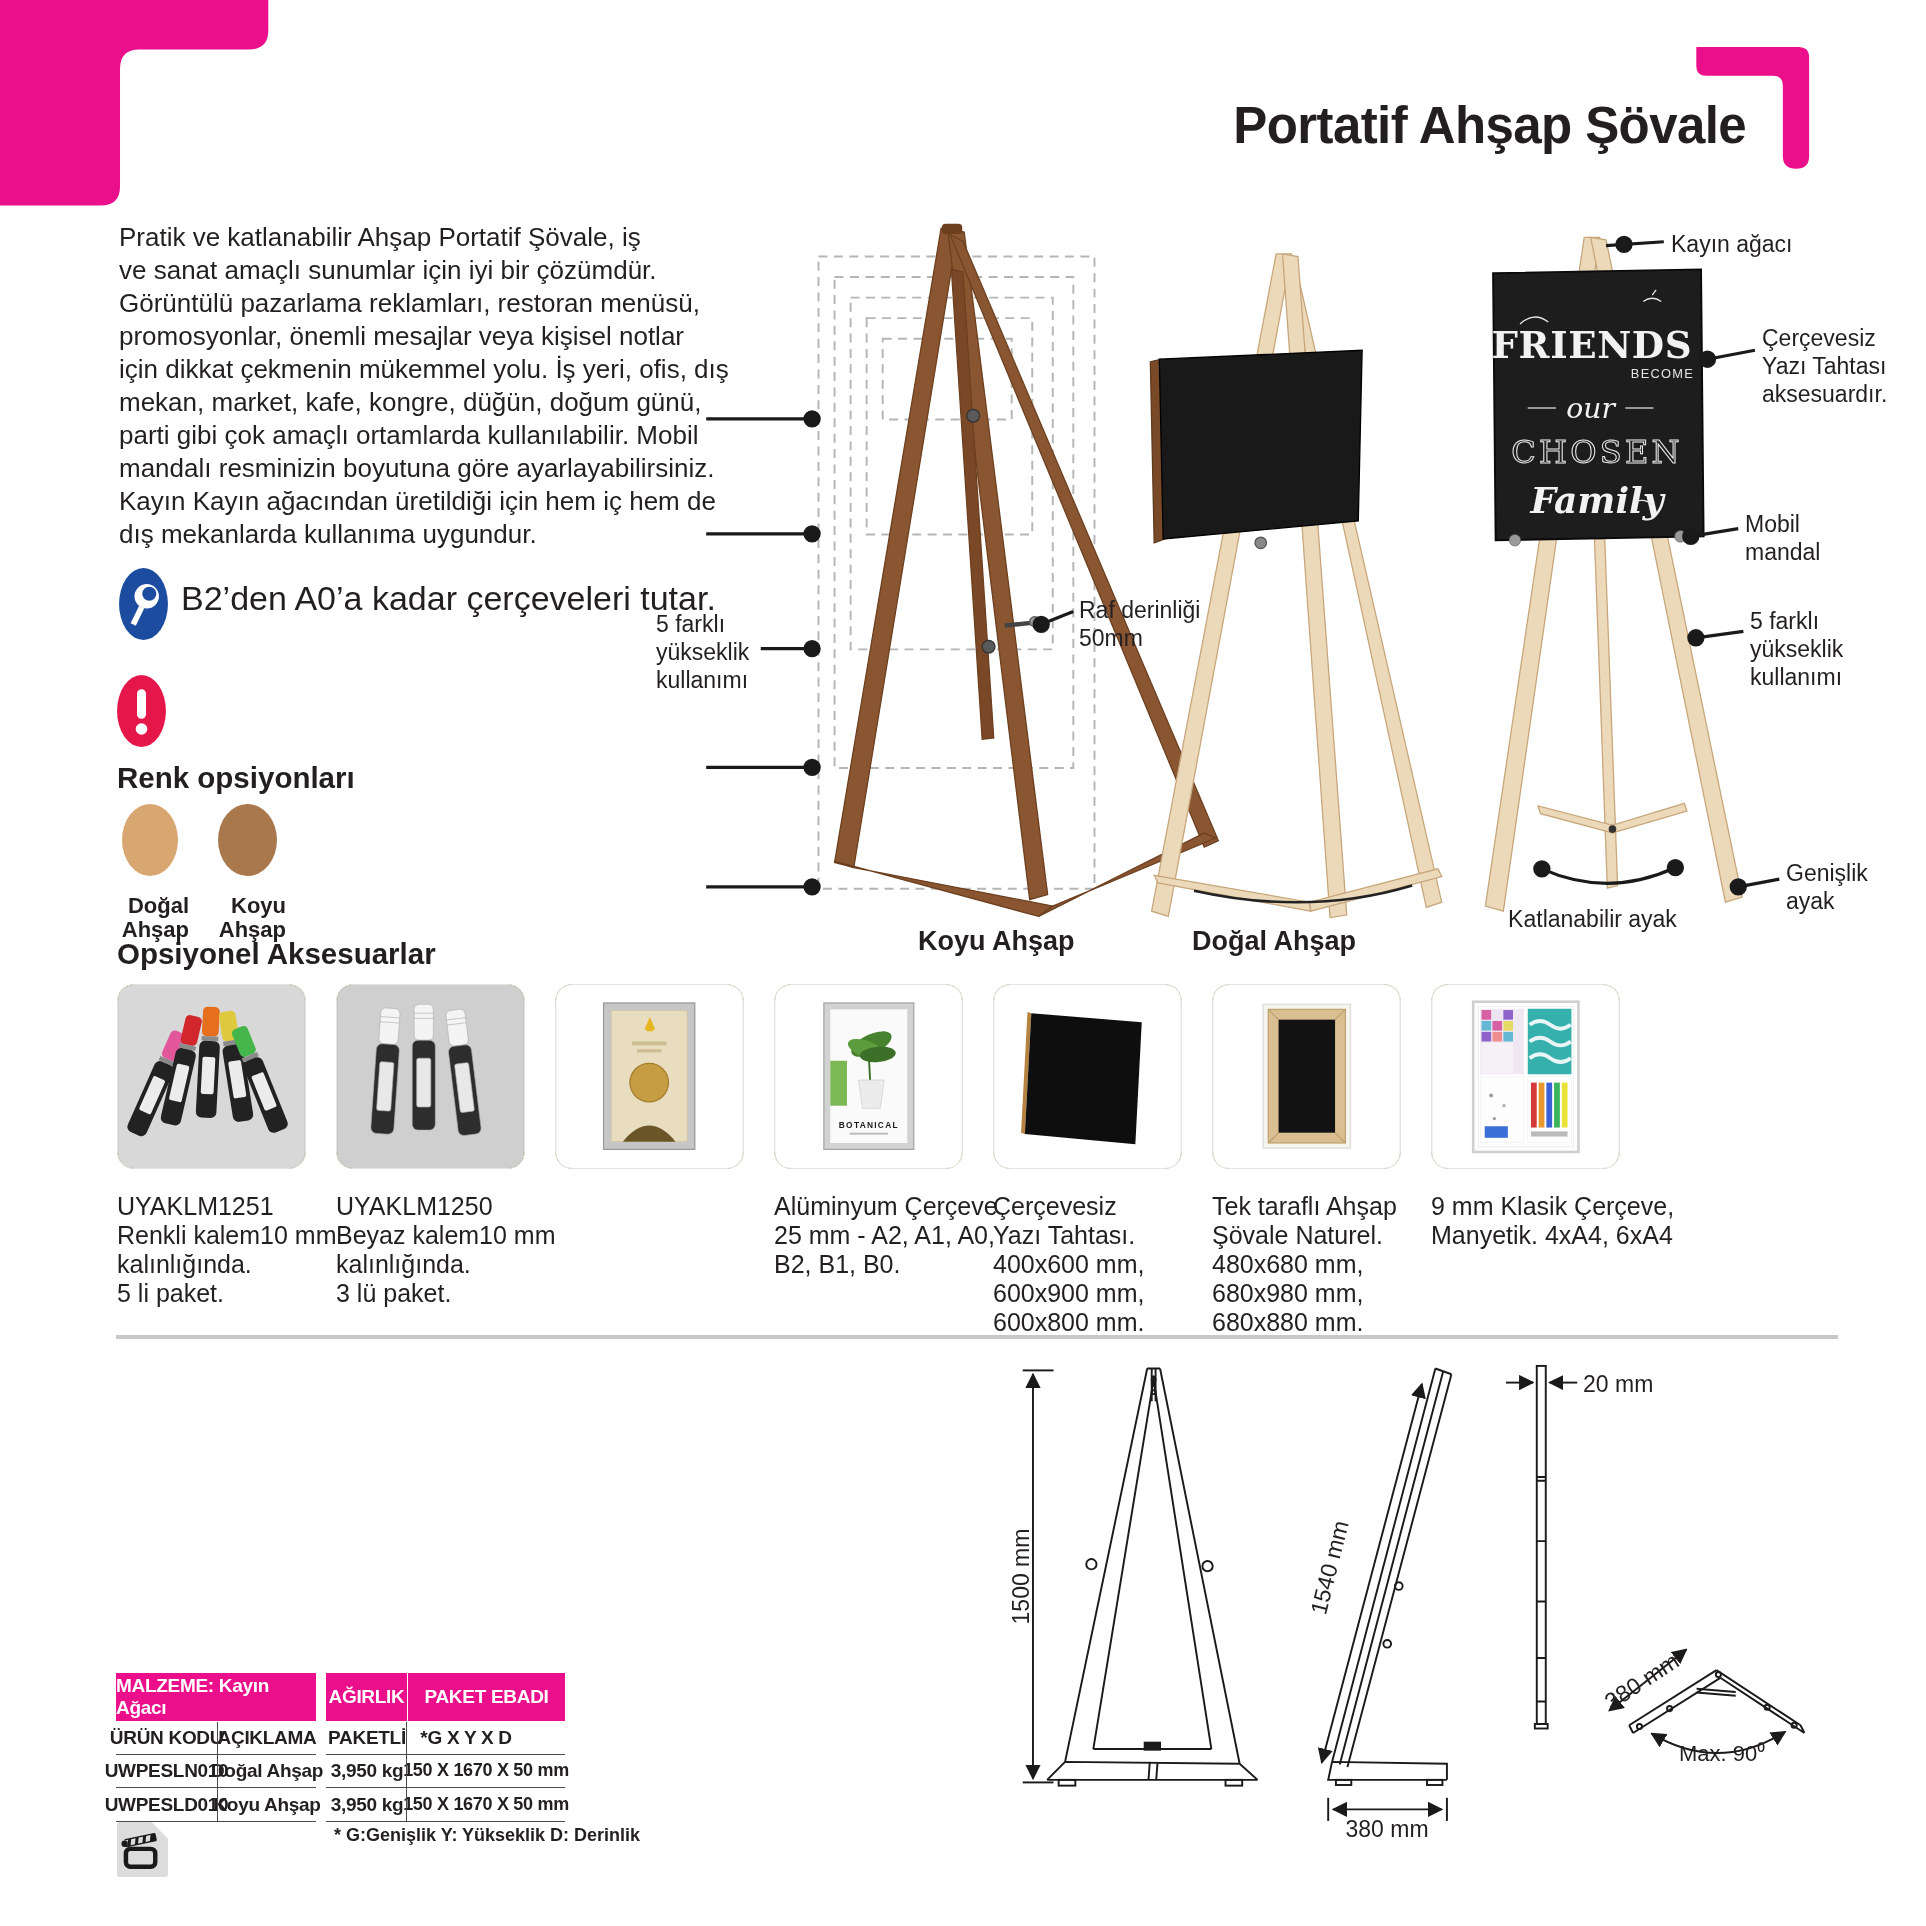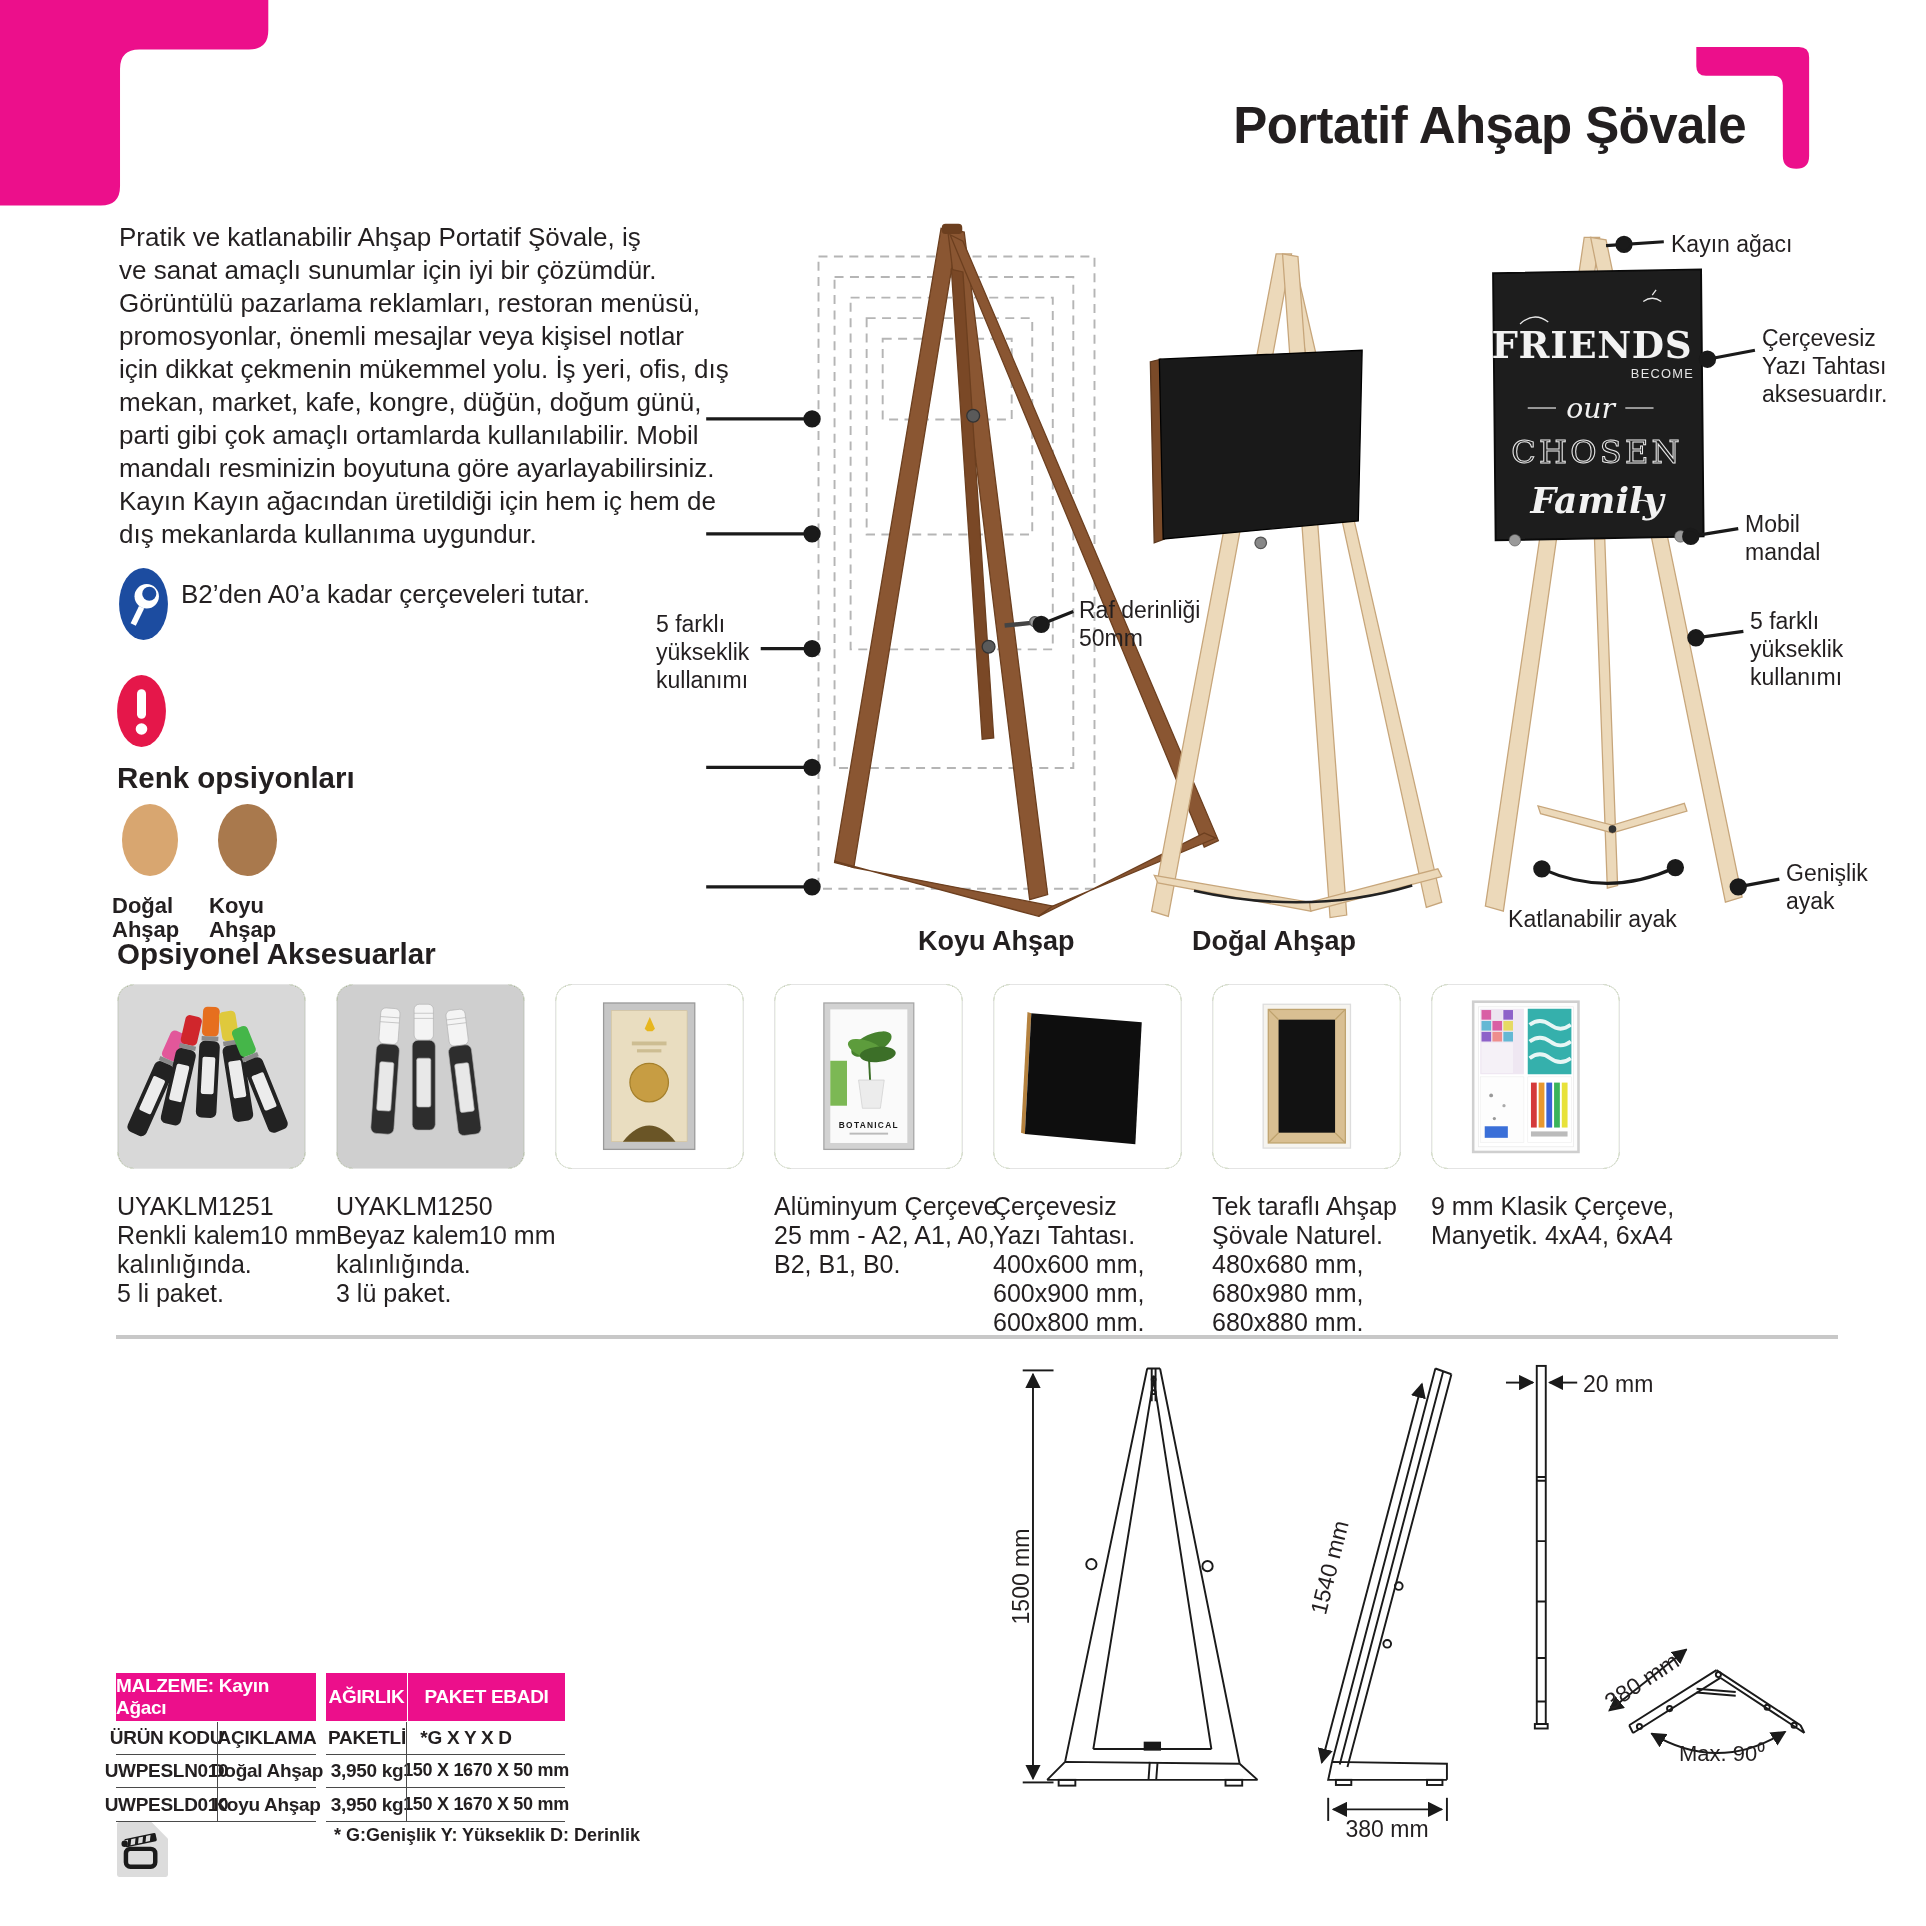--- a/index.html
+++ b/index.html
@@ -2,27 +2,27 @@
 <html style="font-size:10.3px"><head>
 <meta charset="utf-8">
 <style>
   html,body{margin:0;padding:0;background:#fff;}
   .page{position:relative;width:1926px;height:1926px;background:#fff;overflow:hidden;
         font-family:"Liberation Sans",sans-serif;color:#231f20;}
   .abs{position:absolute;}
   .nw{white-space:nowrap;}
   .title{font-size:51px;font-weight:bold;text-align:right;letter-spacing:-0.6px;}
   .intro-line{font-size:26px;line-height:33px;white-space:nowrap;}
-  .note-text{font-size:26px;white-space:nowrap;}
+  .note-text{font-size:34px;white-space:nowrap;}
   .note-line{font-size:26px;line-height:32px;white-space:nowrap;}
   .h2{font-size:29.5px;font-weight:bold;white-space:nowrap;}
   .swatch{border-radius:50%;}
   .swatch-dogal{background:#D8A670;}
   .swatch-koyu{background:#A9794D;}
-  .swatch-label{font-size:22px;font-weight:bold;text-align:left;line-height:24.4px;}
+  .swatch-label{font-size:22px;font-weight:bold;text-align:right;line-height:24.4px;}
   .callout{font-size:23px;line-height:28px;white-space:nowrap;}
   .easel-caption{font-size:27px;font-weight:bold;text-align:center;white-space:nowrap;}
   .card{width:187px;height:183px;border-radius:16.7px;background:#4d7c0f;border:1.3px solid #e4e4e4;overflow:hidden;}
   .caption-line{font-size:25px;line-height:29px;white-space:nowrap;}
   .divider{background:#c8c8c8;}
   .dim{font-size:23px;white-space:nowrap;}
   .dim-c{text-align:center;}
   .thead{background:#EC0F8B;color:#fff;font-weight:bold;font-size:19px;display:flex;align-items:center;justify-content:center;letter-spacing:-0.3px;}
   .tcell{font-weight:bold;font-size:19px;display:flex;align-items:center;justify-content:center;letter-spacing:-0.3px;white-space:nowrap;}
   .tcell.small{font-size:18px;text-align:center;}

